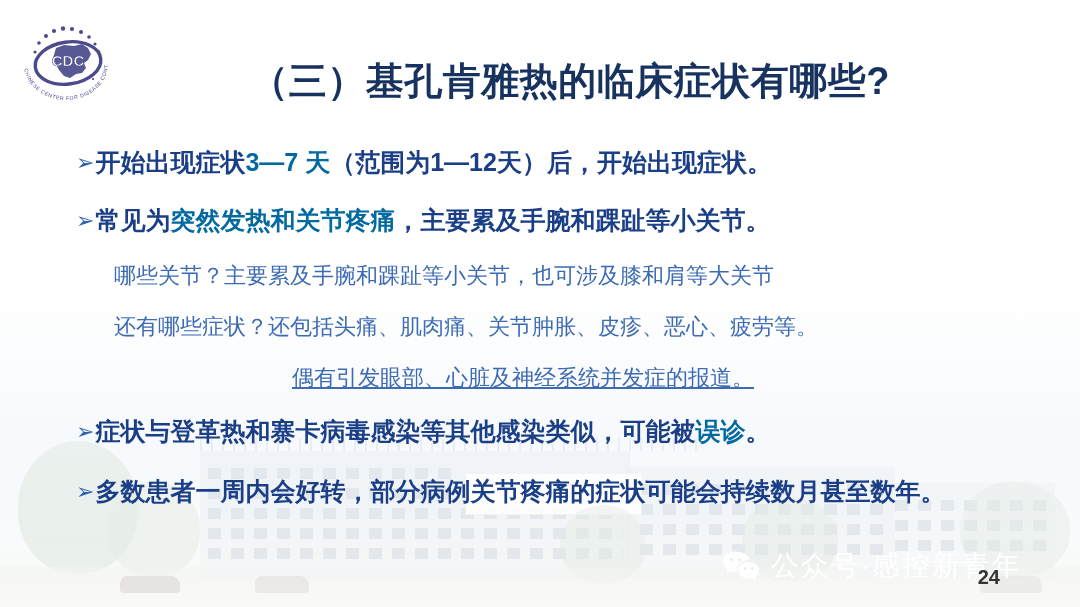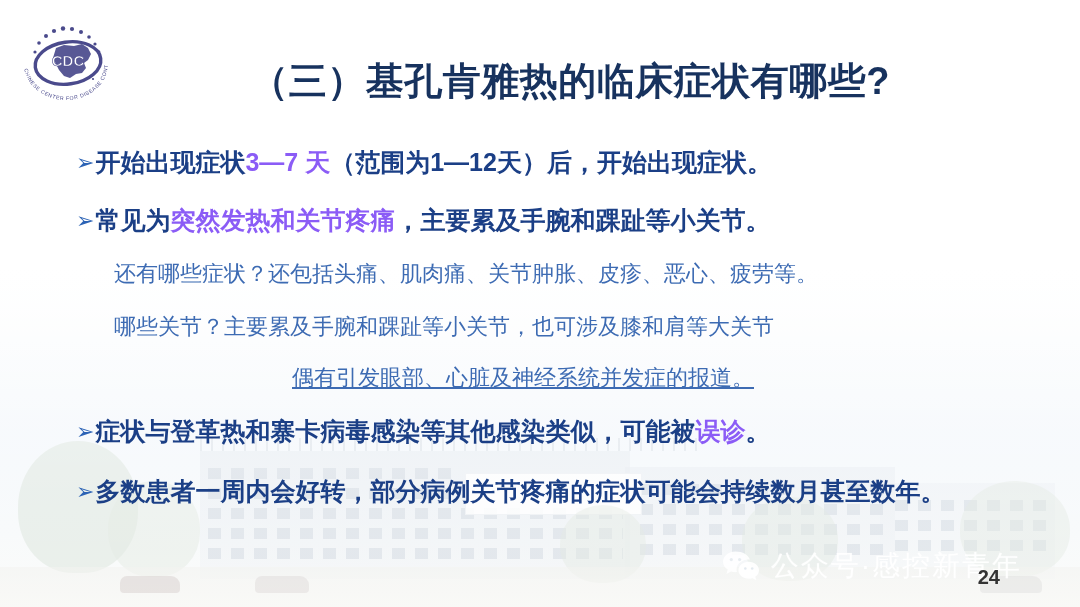--- a/index.html
+++ b/index.html
@@ -188,21 +188,21 @@
   .bullet-line.b2 { margin-top: 29px; }
   .bullet-line.b3 { margin-top: 27px; }
   .bullet-line.b4 { margin-top: 31px; }
   .arrow {
     color: #2c63b5;
     font-size: 22px;
     font-weight: normal;
     margin-right: 1px;
     transform: translateY(-1px);
   }
-  .red { color: #8b5cf6; }
+  .red { color: #0369a1; }
 
   .sub-line {
     font-size: 22px;
     font-weight: normal;
     color: #3d6bb3;
     line-height: 1.15;
     white-space: nowrap;
   }
   .sub-1 { padding-left: 114px; margin-top: 28px; }
   .sub-2 { padding-left: 114px; margin-top: 26px; }
@@ -325,22 +325,22 @@
       <span>（范围为1—12天）后，开始出现症状。</span>
     </div>
 
     <div class="bullet-line b2">
       <span class="arrow">➢</span>
       <span>常见为</span>
       <span class="red">突然发热和关节疼痛</span>
       <span>，主要累及手腕和踝趾等小关节。</span>
     </div>
 
+    <div class="sub-line sub-1">哪些关节？主要累及手腕和踝趾等小关节，也可涉及膝和肩等大关节</div>
     <div class="sub-line sub-2">还有哪些症状？还包括头痛、肌肉痛、关节肿胀、皮疹、恶心、疲劳等。</div>
-    <div class="sub-line sub-1">哪些关节？主要累及手腕和踝趾等小关节，也可涉及膝和肩等大关节</div>
     <div class="sub-line sub-3">偶有引发眼部、心脏及神经系统并发症的报道。</div>
 
     <div class="bullet-line b3">
       <span class="arrow">➢</span>
       <span>症状与登革热和寨卡病毒感染等其他感染类似，可能被</span>
       <span class="red">误诊</span>
       <span>。</span>
     </div>
 
     <div class="bullet-line b4">

